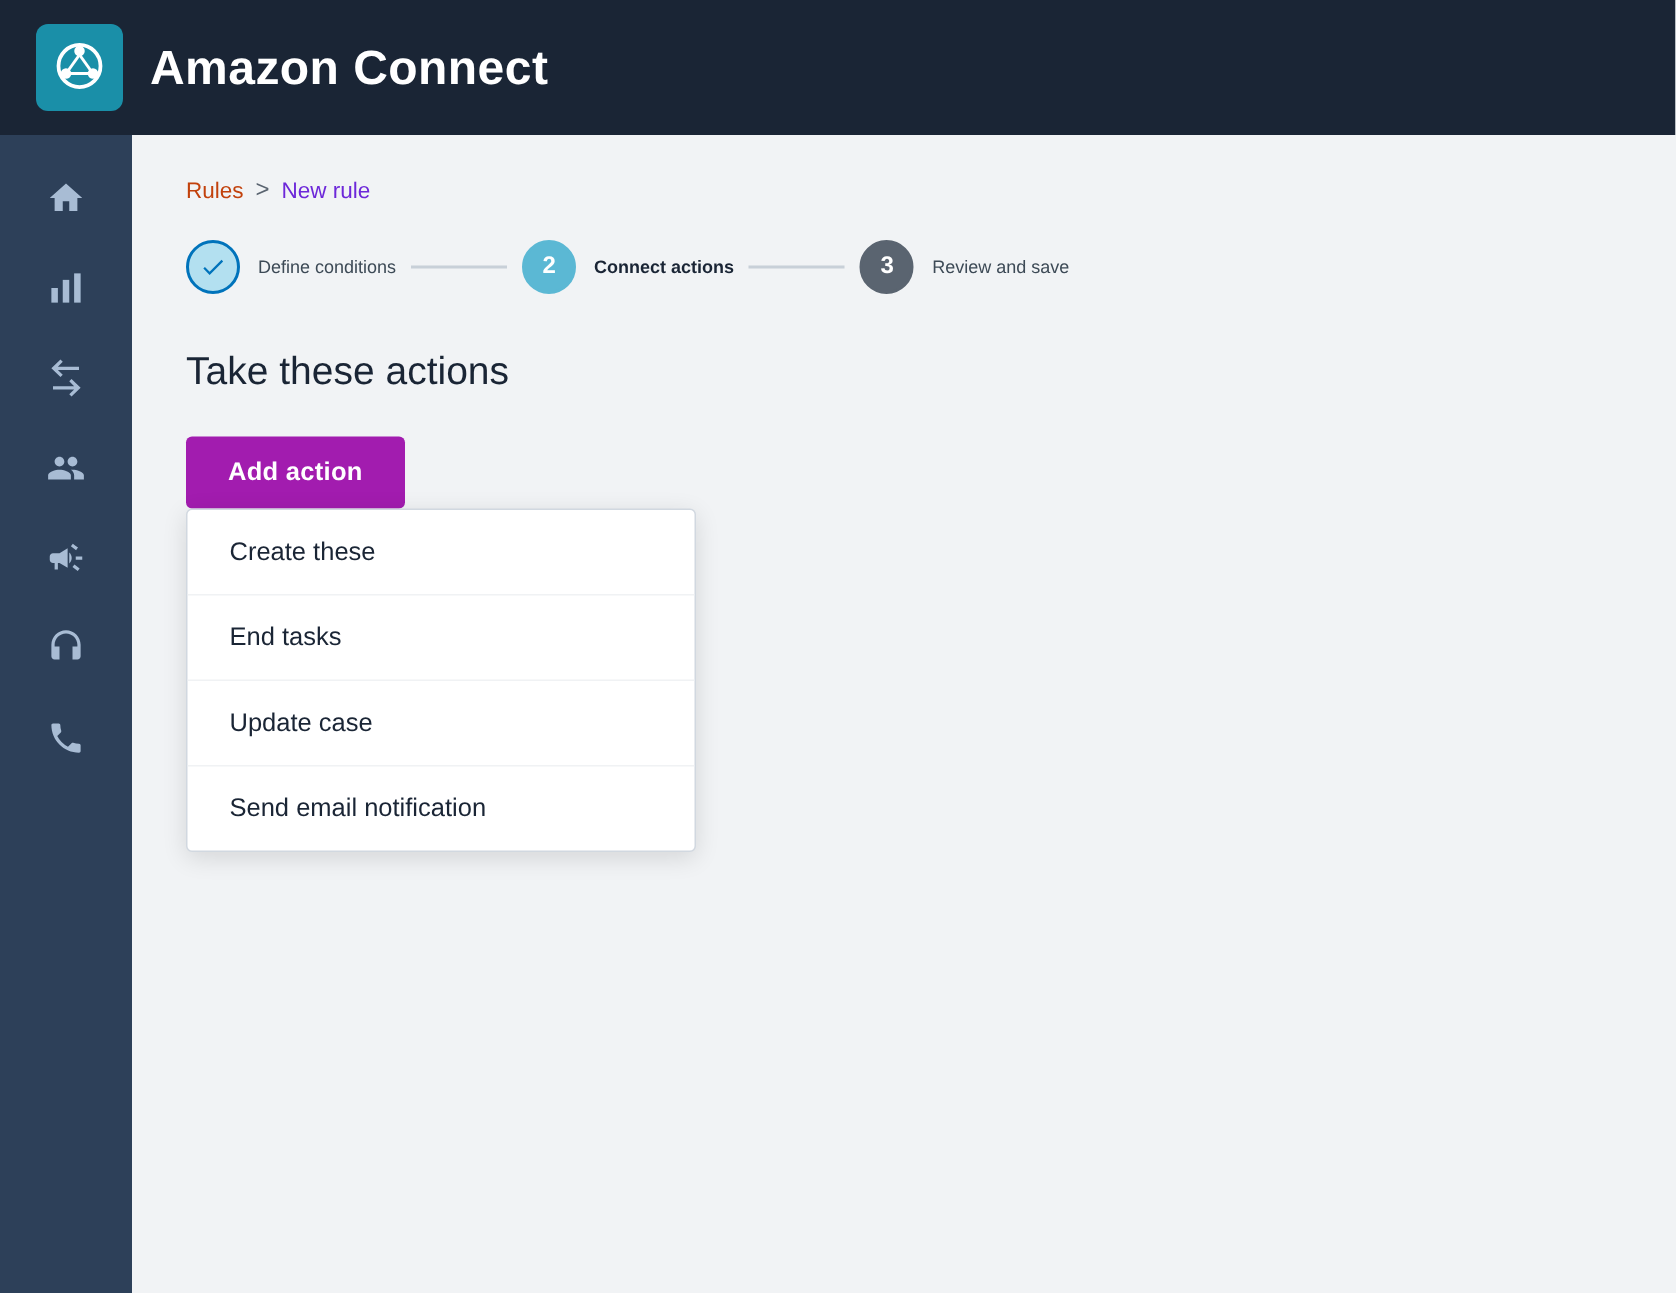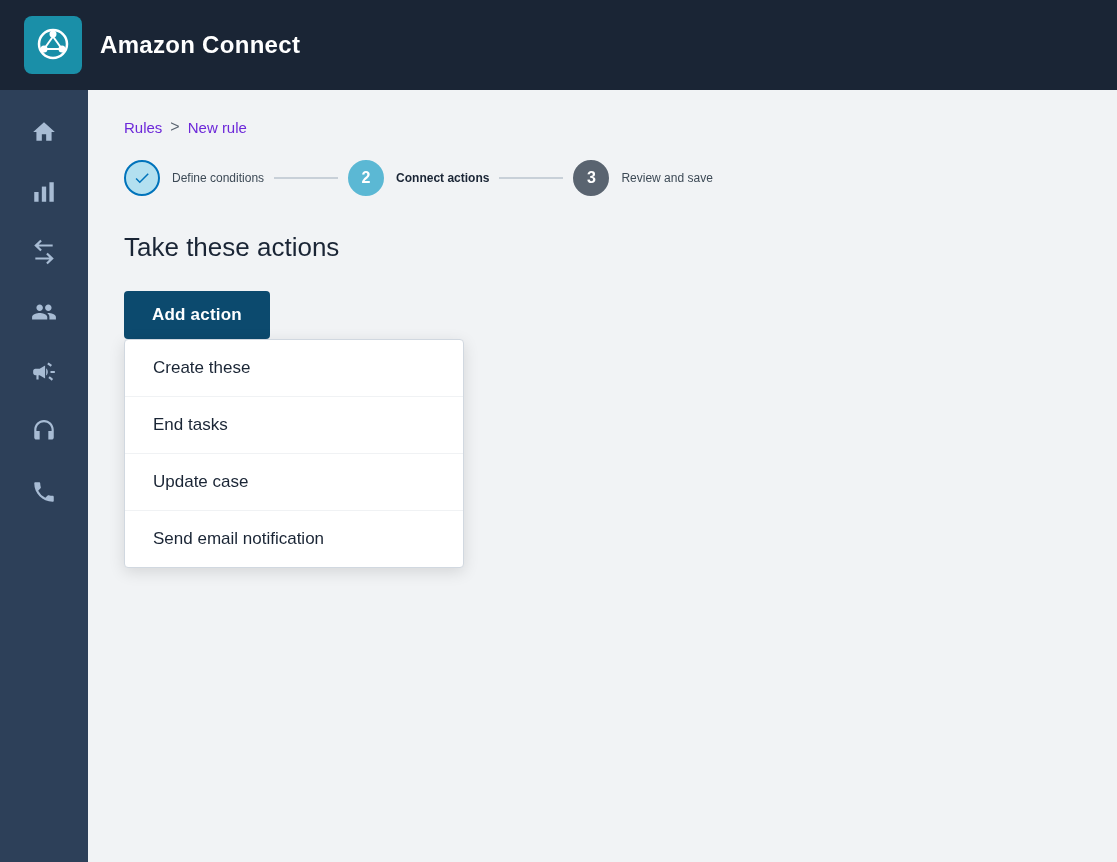--- a/index.html
+++ b/index.html
@@ -14,21 +14,21 @@
       padding: 0 24px;
       gap: 18px;
       flex-shrink: 0;
     }
     .header-logo {
       width: 58px;
       height: 58px;
     }
     .header-title {
       color: #ffffff;
-      font-size: 24px;
+      font-size: 32px;
       font-weight: 700;
       letter-spacing: 0.3px;
     }
 
     
     .main-layout {
       display: flex;
       flex: 1;
       overflow: hidden;
     }
@@ -69,21 +69,21 @@
 
     
     .breadcrumb {
       display: flex;
       align-items: center;
       gap: 8px;
       margin-bottom: 24px;
       font-size: 15px;
     }
     .breadcrumb-link {
-      color: #6d28d9;
+      color: #c2410c;
       cursor: pointer;
       text-decoration: none;
     }
     .breadcrumb-sep { color: #5a6470; font-size: 16px; }
     .breadcrumb-current { color: #6d28d9; font-weight: 400; }
 
     
     .stepper {
       display: flex;
       align-items: center;
@@ -145,21 +145,21 @@
       margin-bottom: 28px;
     }
 
     
     .dropdown-container {
       position: relative;
       display: inline-block;
     }
 
     .add-action-btn {
-      background: #0c4a6e;
+      background: #a21caf;
       color: #ffffff;
       border: none;
       padding: 14px 28px;
       font-size: 17px;
       font-weight: 600;
       border-radius: 4px;
       cursor: pointer;
       letter-spacing: 0.2px;
     }
 

